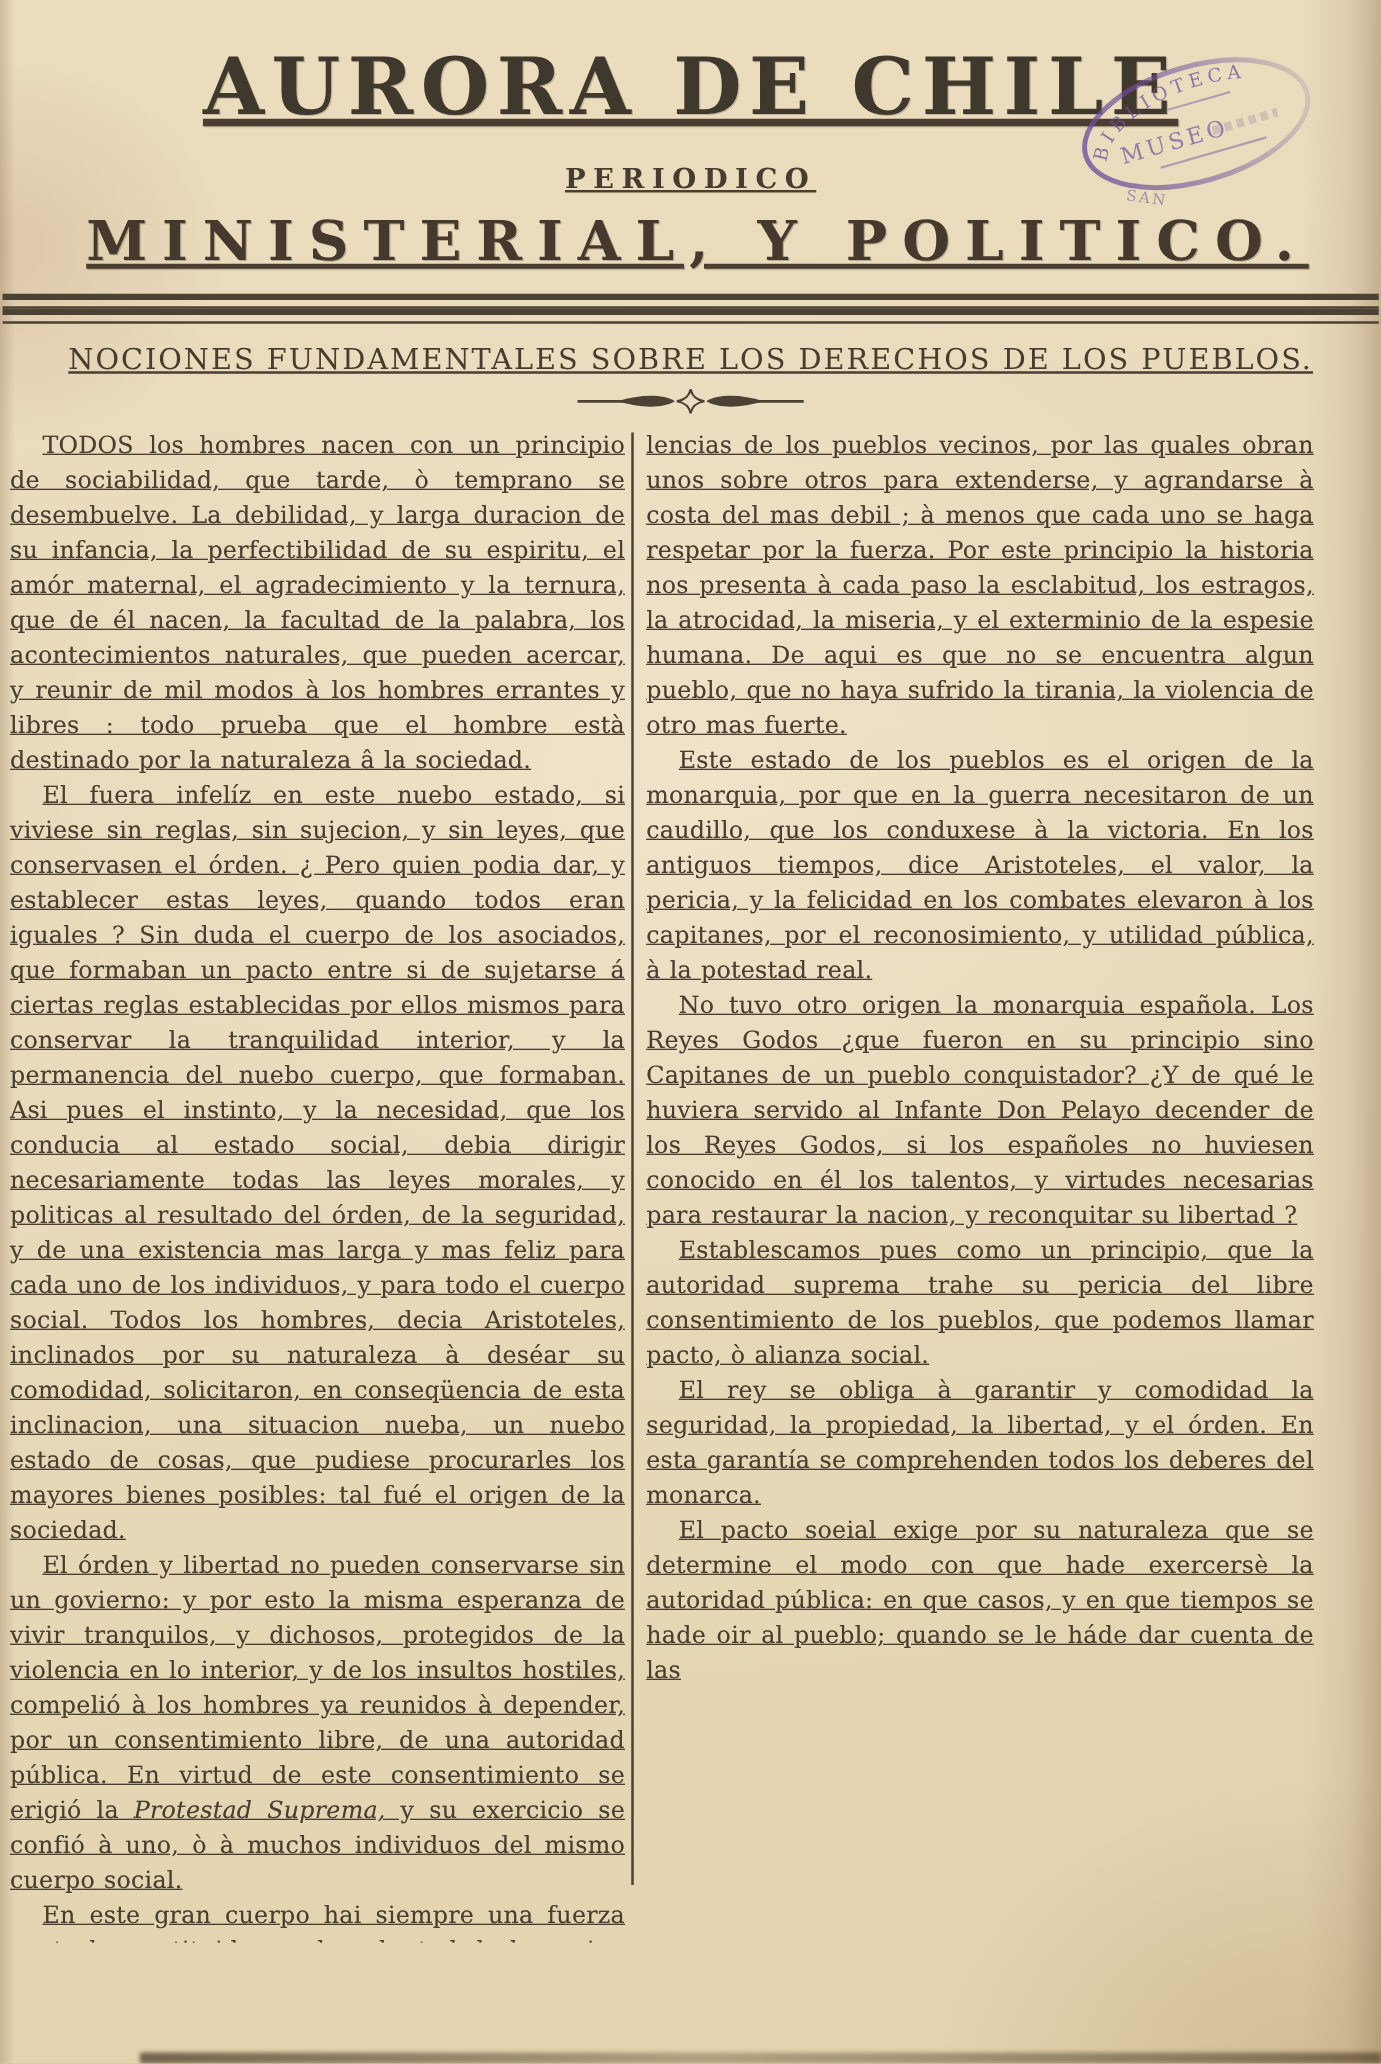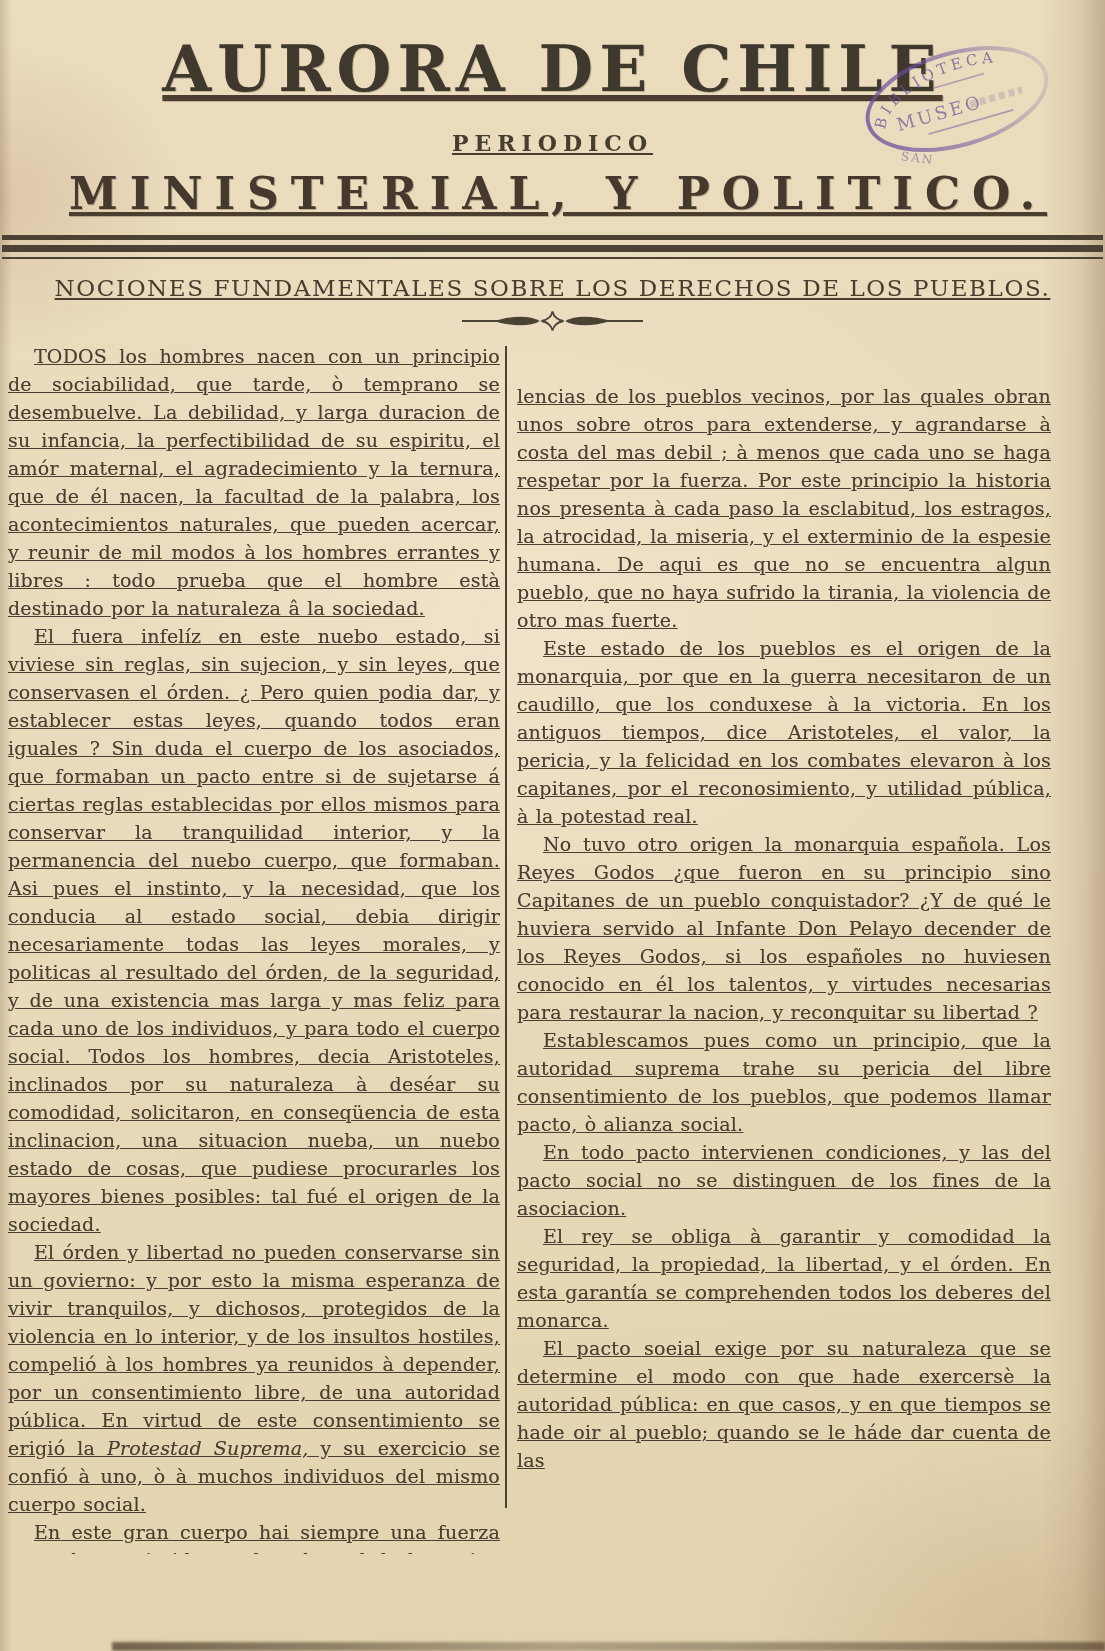--- a/index.html
+++ b/index.html
@@ -40,21 +40,21 @@
   .ornament { display:block; margin:9px auto 0; }
   .columns { display:flex; padding:10px 54px 0 8px; height:1212px; overflow:hidden; }
   .col-left  { width:492px; }
   .col-divider { width:2px; background:#4b4234; margin:4px 5px 46px 5px; }
   .col-right { flex:1; padding-left:5px; }
   p.body-par {
     margin:0; text-align:justify; font-size:19px; line-height:28px;
     text-indent:26px; letter-spacing:.2px; word-spacing:1px;
     text-shadow:0 0 .5px rgba(74,62,48,.45);
   }
-  p.no-indent { text-indent:0;margin-top:40px; }
+  p.no-indent { text-indent:0; }
   .em { font-style:italic; }
   .stamp { position:absolute; top:24px; right:40px; opacity:.92; }
   .bottom-shadow {
     position:absolute; bottom:0; left:112px; right:0; height:9px;
     background:linear-gradient(to right, rgba(45,30,15,.62), rgba(45,30,15,.28) 45%, rgba(45,30,15,.5));
     filter:blur(1.5px);
   }
 </style>
 </head>
 <body>
@@ -88,21 +88,20 @@
       <p class="body-par">El fuera infelíz en este nuebo estado, si viviese sin reglas, sin sujecion, y sin leyes, que conservasen el órden. ¿ Pero quien podia dar, y establecer estas leyes, quando todos eran iguales ? Sin duda el cuerpo de los asociados, que formaban un pacto entre si de sujetarse á ciertas reglas establecidas por ellos mismos para conservar la tranquilidad interior, y la permanencia del nuebo cuerpo, que formaban. Asi pues el instinto, y la necesidad, que los conducia al estado social, debia dirigir necesariamente todas las leyes morales, y politicas al resultado del órden, de la seguridad, y de una existencia mas larga y mas feliz para cada uno de los individuos, y para todo el cuerpo social. Todos los hombres, decia Aristoteles, inclinados por su naturaleza à deséar su comodidad, solicitaron, en conseqüencia de esta inclinacion, una situacion nueba, un nuebo estado de cosas, que pudiese procurarles los mayores bienes posibles: tal fué el origen de la sociedad.</p>
       <p class="body-par"><span>El órden y libertad no pueden conservarse sin un govierno: y por esto la misma esperanza de vivir tranquilos, y dichosos, protegidos de la violencia en lo interior, y de los insultos hostiles, compelió à los hombres ya reunidos à depender, por un consentimiento libre, de una autoridad pública. En virtud de este consentimiento se erigió la </span><span class="em">Protestad Suprema,</span><span> y su exercicio se confió à uno, ò à muchos individuos del mismo cuerpo social.</span></p>
       <p class="body-par">En este gran cuerpo hai siempre una fuerza central, constituida por la voluntad de la nacion para conservar la seguridad, la felicidad, y la conservacion de todos, y prevenir los grandes inconvenientes que nacerian de las pasiones: y se observa tambien una fuerza centrifuga, que proviene de los esfuersos, injusticias, y vio-</p>
     </div>
     <div class="col-divider"></div>
     <div class="col-right">
       <p class="body-par no-indent">lencias de los pueblos vecinos, por las quales obran unos sobre otros para extenderse, y agrandarse à costa del mas debil ; à menos que cada uno se haga respetar por la fuerza. Por este principio la historia nos presenta à cada paso la esclabitud, los estragos, la atrocidad, la miseria, y el exterminio de la espesie humana. De aqui es que no se encuentra algun pueblo, que no haya sufrido la tirania, la violencia de otro mas fuerte.</p>
       <p class="body-par">Este estado de los pueblos es el origen de la monarquia, por que en la guerra necesitaron de un caudillo, que los conduxese à la victoria. En los antiguos tiempos, dice Aristoteles, el valor, la pericia, y la felicidad en los combates elevaron à los capitanes, por el reconosimiento, y utilidad pública, à la potestad real.</p>
       <p class="body-par">No tuvo otro origen la monarquia española. Los Reyes Godos ¿que fueron en su principio sino Capitanes de un pueblo conquistador? ¿Y de qué le huviera servido al Infante Don Pelayo decender de los Reyes Godos, si los españoles no huviesen conocido en él los talentos, y virtudes necesarias para restaurar la nacion, y reconquitar su libertad ?</p>
       <p class="body-par">Establescamos pues como un principio, que la autoridad suprema trahe su pericia del libre consentimiento de los pueblos, que podemos llamar pacto, ò alianza social.</p>
-      <p class="body-par">En todo pacto intervienen condiciones, y las del pacto social no se distinguen de los fines de la asociacion.</p>
       <p class="body-par">El rey se obliga à garantir y comodidad la seguridad, la propiedad, la libertad, y el órden. En esta garantía se comprehenden todos los deberes del monarca.</p>
       <p class="body-par">El pacto soeial exige por su naturaleza que se determine el modo con que hade exercersè la autoridad pública: en que casos, y en que tiempos se hade oir al pueblo; quando se le háde dar cuenta de las</p>
     </div>
   </div>
 
   <svg class="stamp" width="215" height="150" viewBox="0 0 215 150">
     <defs>
       <linearGradient id="stfade" x1="0" y1="0" x2="1" y2="0">
         <stop offset="0" stop-color="#6f4e9c" stop-opacity="0.85"></stop>
         <stop offset="0.55" stop-color="#6f4e9c" stop-opacity="0.55"></stop>

